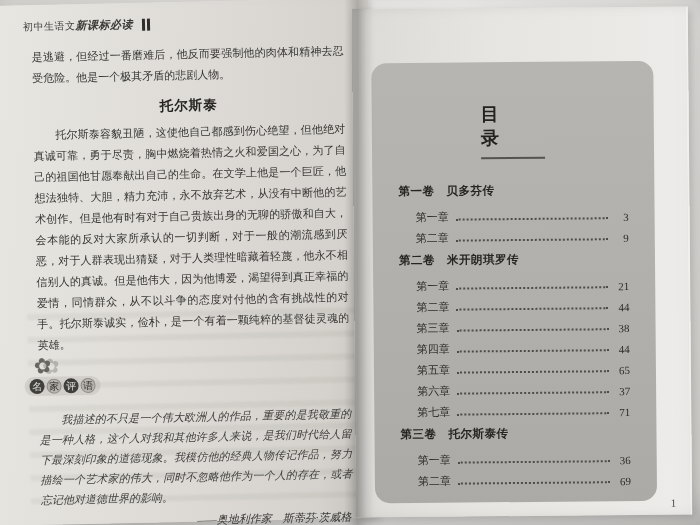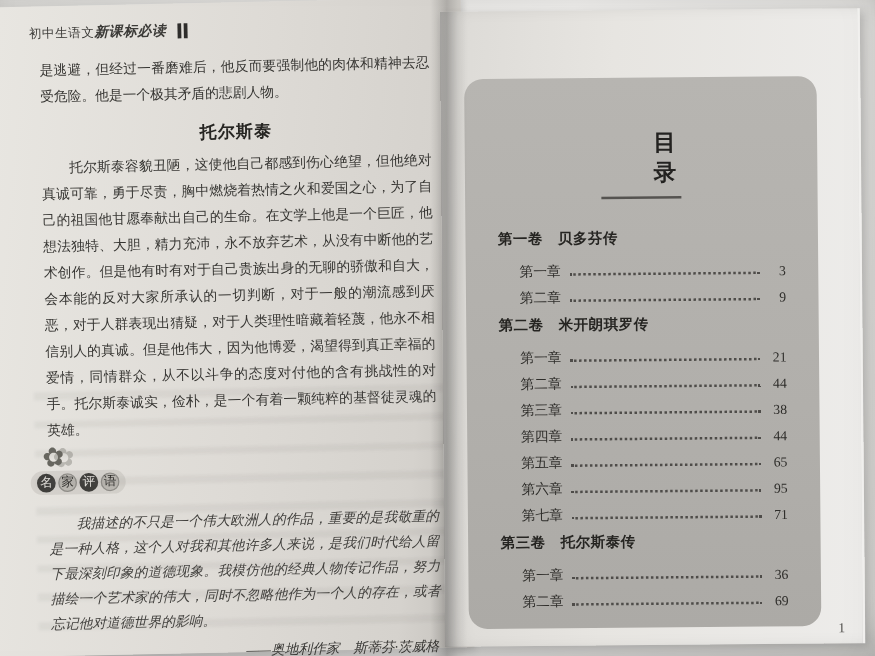--- a/index.html
+++ b/index.html
@@ -86,21 +86,21 @@
     box-shadow:inset 14px 0 20px -12px rgba(0,0,0,.28), 3px 3px 8px rgba(0,0,0,.18);
     border-right:2px solid #f4f3f1;
   }
   .toc-box{
     position:absolute; left:19px; top:54px; width:282px; height:440px;
     border-radius:15px;
     background:linear-gradient(180deg,#b7b5b1 0%, #b1afab 60%, #acaaa6 100%);
     padding:40px 26px 0 26px; color:#2e2d2a;
   }
   .toc-title{
-    display:block; width:64px; margin:0 auto 24px auto; text-align:right;
+    display:block; width:64px; margin:0 auto 24px auto; text-align:left;
     font-size:18px; font-weight:bold; letter-spacing:4px; color:#232220;
     border-bottom:2px solid #555350; padding-bottom:7px;
   }
   .toc-vol{
     font-size:11.5px; font-weight:bold; color:#262522; height:20px; margin-top:7px;
     letter-spacing:.5px;
   }
   .toc-row{ display:flex; align-items:flex-end; height:21px; padding-left:17px; font-size:11px; color:#2e2d2a; }
   .toc-row .ch{ white-space:nowrap; }
   .toc-row .dots{ flex:1; border-bottom:2px dotted #4e4c49; margin:0 7px 4px 7px; height:1px; }
@@ -185,21 +185,21 @@
           <span class="pg">44</span>
       </div>
       <div class="toc-row">
         <span class="ch">第五章</span>
           <span class="dots"></span>
           <span class="pg">65</span>
       </div>
       <div class="toc-row">
         <span class="ch">第六章</span>
           <span class="dots"></span>
-          <span class="pg">95</span>
+          <span class="pg">37</span>
       </div>
       <div class="toc-row">
         <span class="ch">第七章</span>
           <span class="dots"></span>
           <span class="pg">71</span>
       </div>
 
       <div class="toc-vol">第三卷　托尔斯泰传</div>
       <div class="toc-row">
         <span class="ch">第一章</span>

